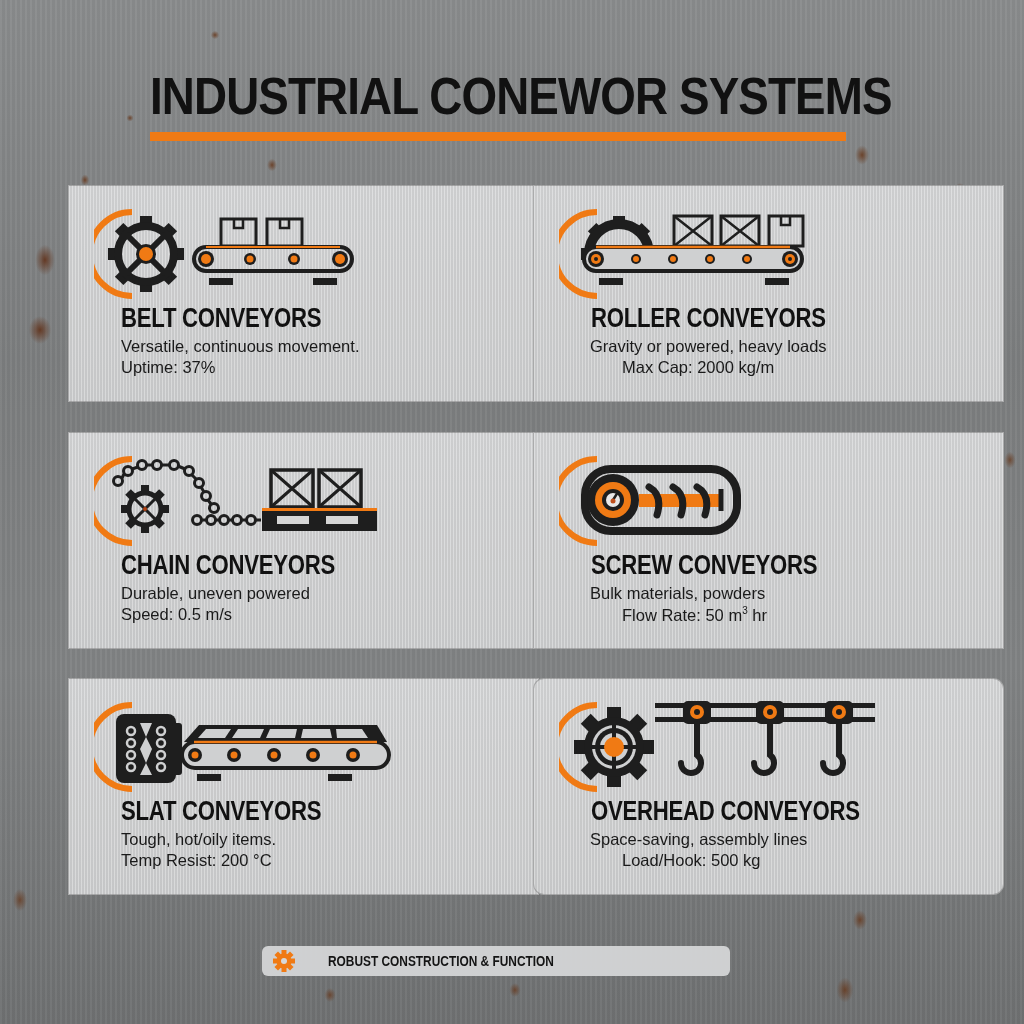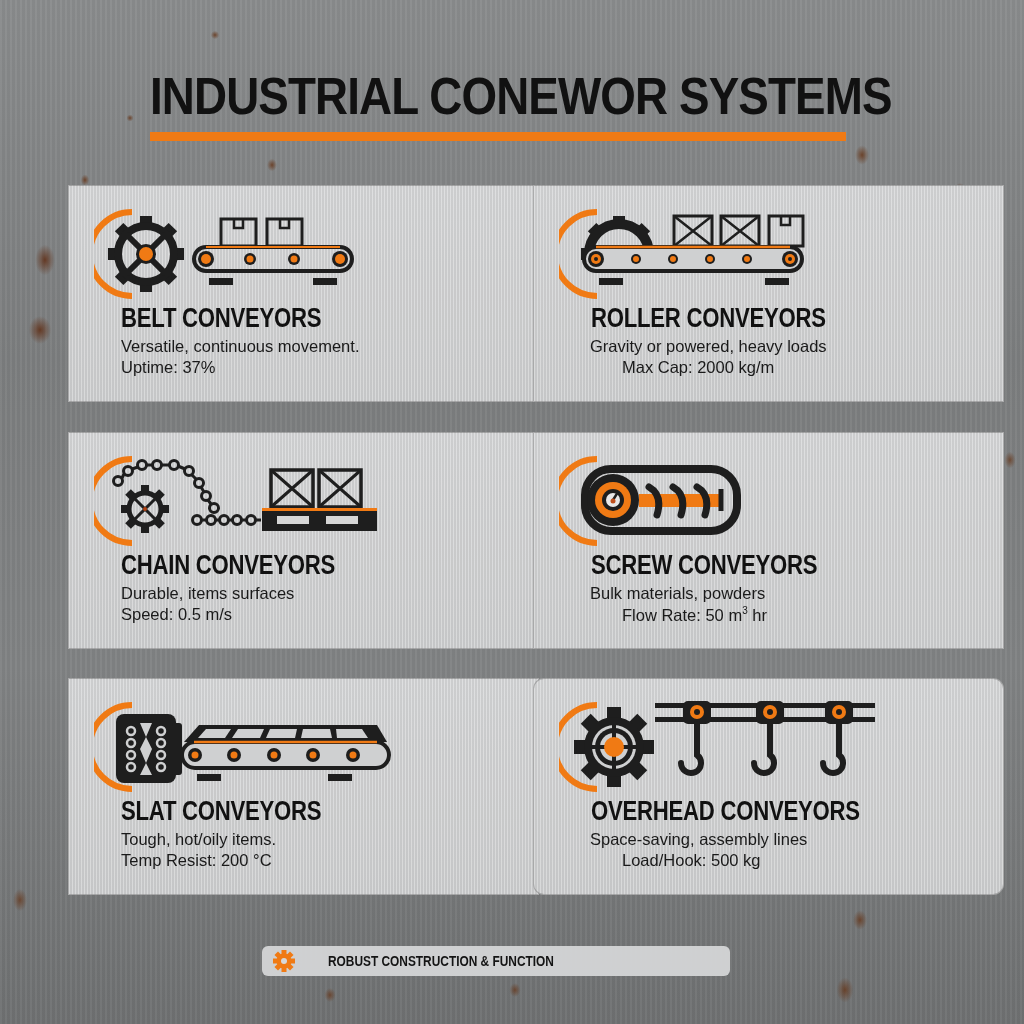--- a/index.html
+++ b/index.html
@@ -247,21 +247,21 @@
     <rect x="177" y="19" width="42" height="37" fill="none" stroke="#1e1e1e" stroke-width="3.5"></rect>
     <path d="M177 19 L219 56 M219 19 L177 56" stroke="#1e1e1e" stroke-width="3"></path>
     <rect x="225" y="19" width="42" height="37" fill="none" stroke="#1e1e1e" stroke-width="3.5"></rect>
     <path d="M225 19 L267 56 M267 19 L225 56" stroke="#1e1e1e" stroke-width="3"></path>
     <rect x="168" y="57" width="115" height="3" fill="#f07a14"></rect>
     <rect x="168" y="60" width="115" height="20" fill="#1e1e1e"></rect>
     <rect x="183" y="65" width="32" height="8" fill="#d6d6d6"></rect>
     <rect x="232" y="65" width="32" height="8" fill="#d6d6d6"></rect>
   </svg>
   <div class="name">CHAIN CONVEYORS</div>
-  <div class="desc">Durable, items surfaces</div>
+  <div class="desc">Durable, uneven powered</div>
   <div class="stat">Speed: 0.5 m/s</div>
 </div>
 
 <div class="card c4">
   <svg class="icon" viewBox="0 0 320 95">
     <path d="M38 8 A42 42 0 0 0 38 92" fill="none" stroke="#f07a14" stroke-width="6"></path>
     <rect x="26" y="18" width="152" height="62" rx="26" fill="none" stroke="#1e1e1e" stroke-width="8"></rect>
     <circle cx="54" cy="49" r="26" fill="#1e1e1e"></circle>
     <circle cx="54" cy="49" r="18" fill="#f07a14"></circle>
     <circle cx="54" cy="49" r="11" fill="#1e1e1e"></circle>

